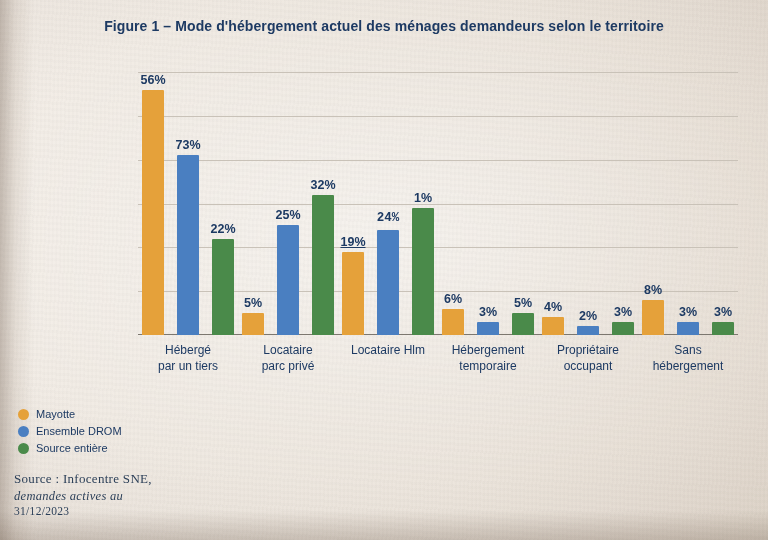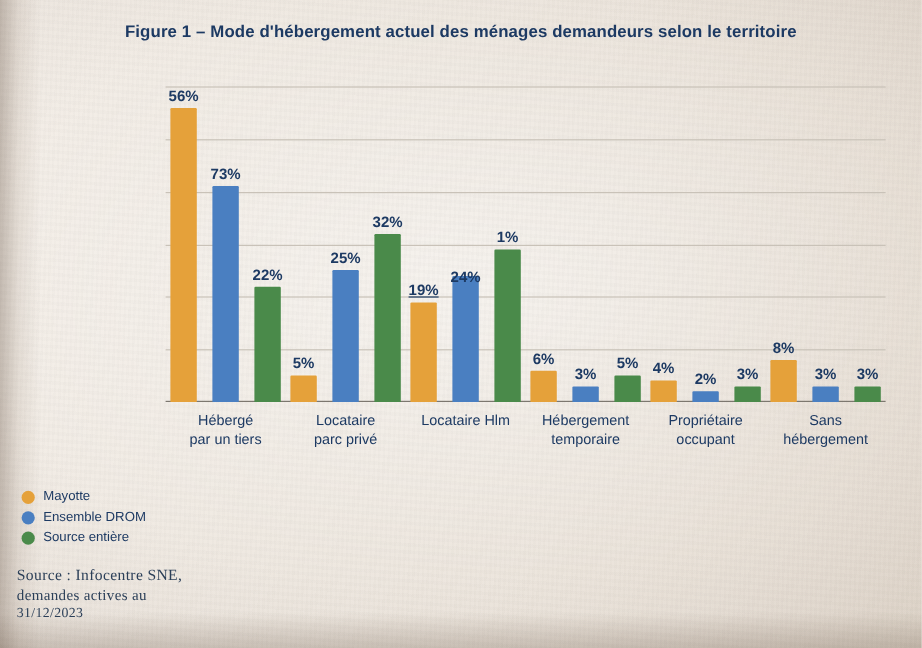--- a/index.html
+++ b/index.html
@@ -179,21 +179,21 @@
   .source {
     position: absolute;
     left: 14px;
     top: 470px;
     font-family: "Liberation Serif", serif;
     font-size: 13px;
     color: #2b3f58;
     line-height: 1.35;
     letter-spacing: 0.3px;
   }
-  .source .line2 { font-size: 12.5px; }
+  .source .line2 { font-size: 12.5px; font-style: italic; }
   .source .line3 { font-size: 11.5px; }
 </style>
 </head>
 <body>
 
 <div class="paper"></div>
 <div class="edge-left"></div>
 <div class="edge-bottom"></div>
 
 <div class="figure">
@@ -245,21 +245,21 @@
           </div>
         </div>
       </div>
       <div class="group">
         <div class="bars">
           <div class="bar-wrap">
             <div class="bar-label" style="bottom: 86.2833px; text-decoration: underline;">19%</div>
             <div class="bar" style="height: 83.2833px; background: rgb(229, 161, 58);"></div>
           </div>
           <div class="bar-wrap">
-            <div class="bar-label" style="bottom: 97px;">24%</div>
+            <div class="bar-label" style="bottom: 110px; font-family: Liberation Mono, monospace;">24%</div>
             <div class="bar" style="height: 105.2px; background: rgb(74, 127, 193);"></div>
           </div>
           <div class="bar-wrap">
             <div class="bar-label" style="bottom: 130.117px;">1%</div>
             <div class="bar" style="height: 127.117px; background: rgb(74, 138, 74);"></div>
           </div>
         </div>
       </div>
       <div class="group">
         <div class="bars">

